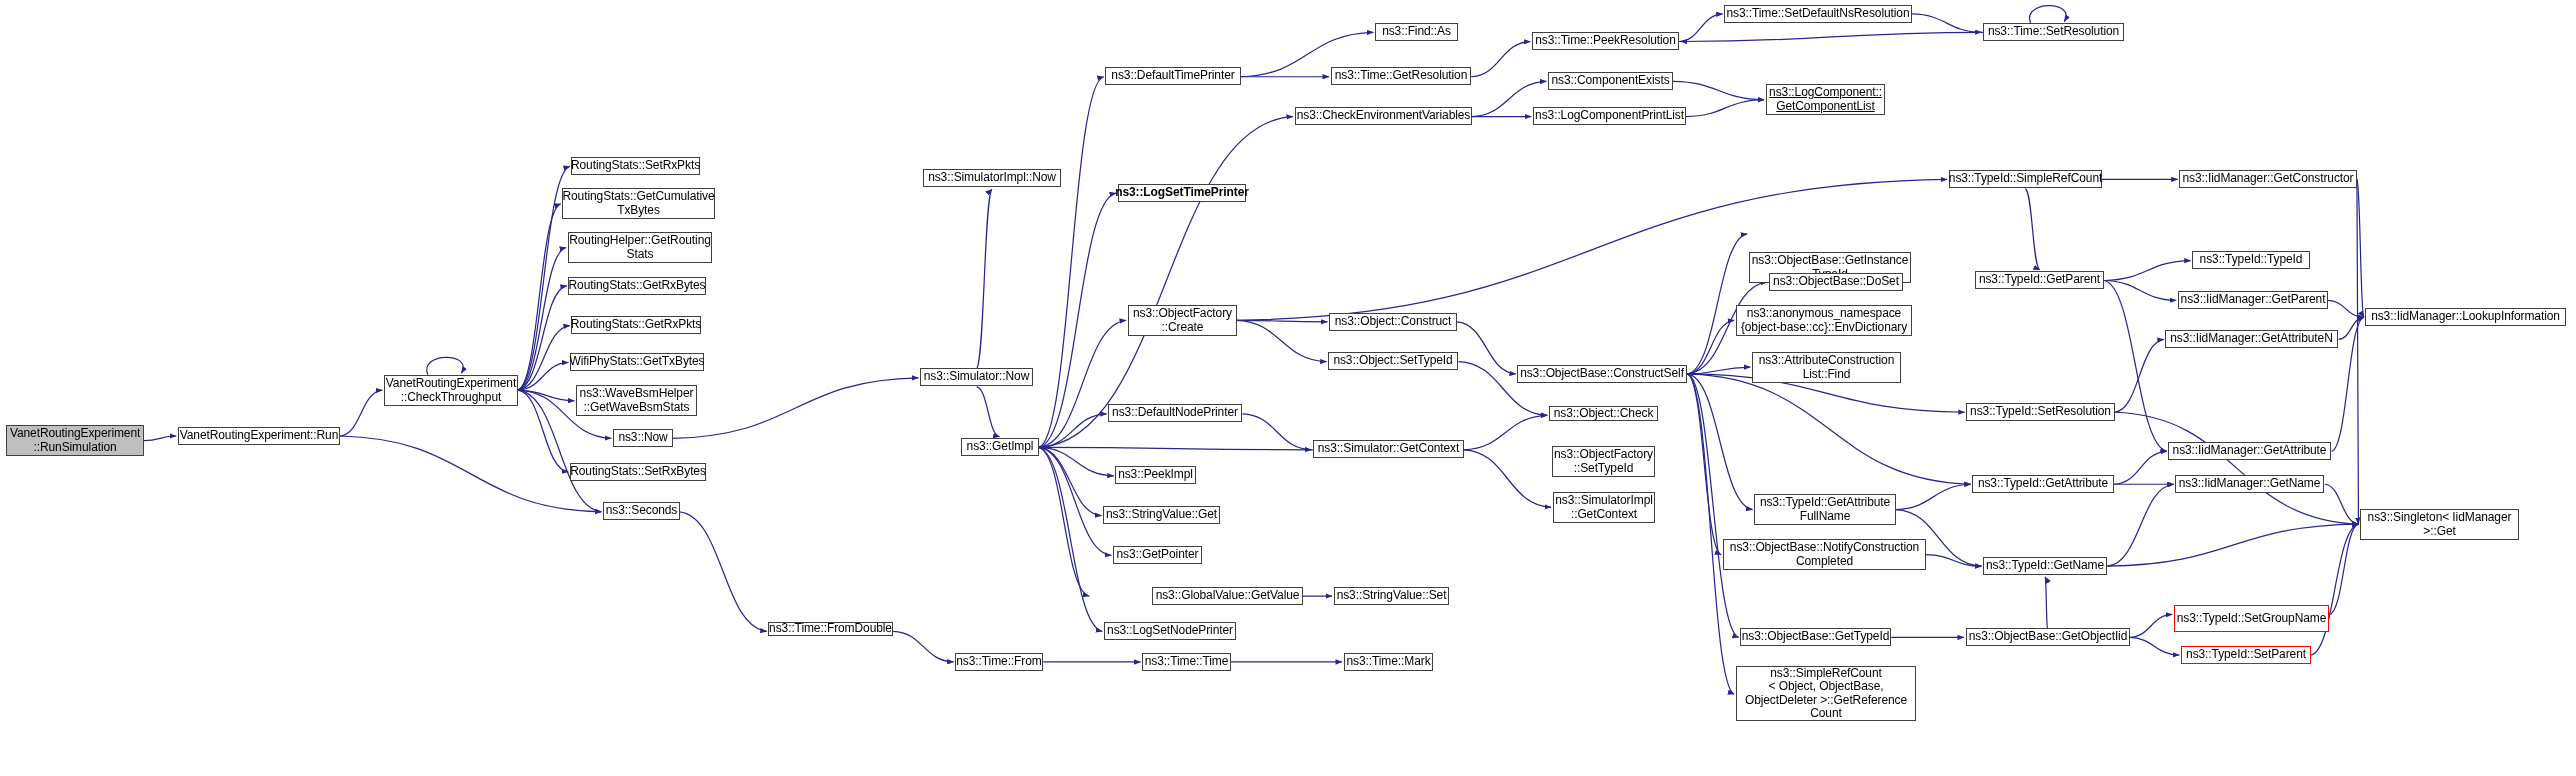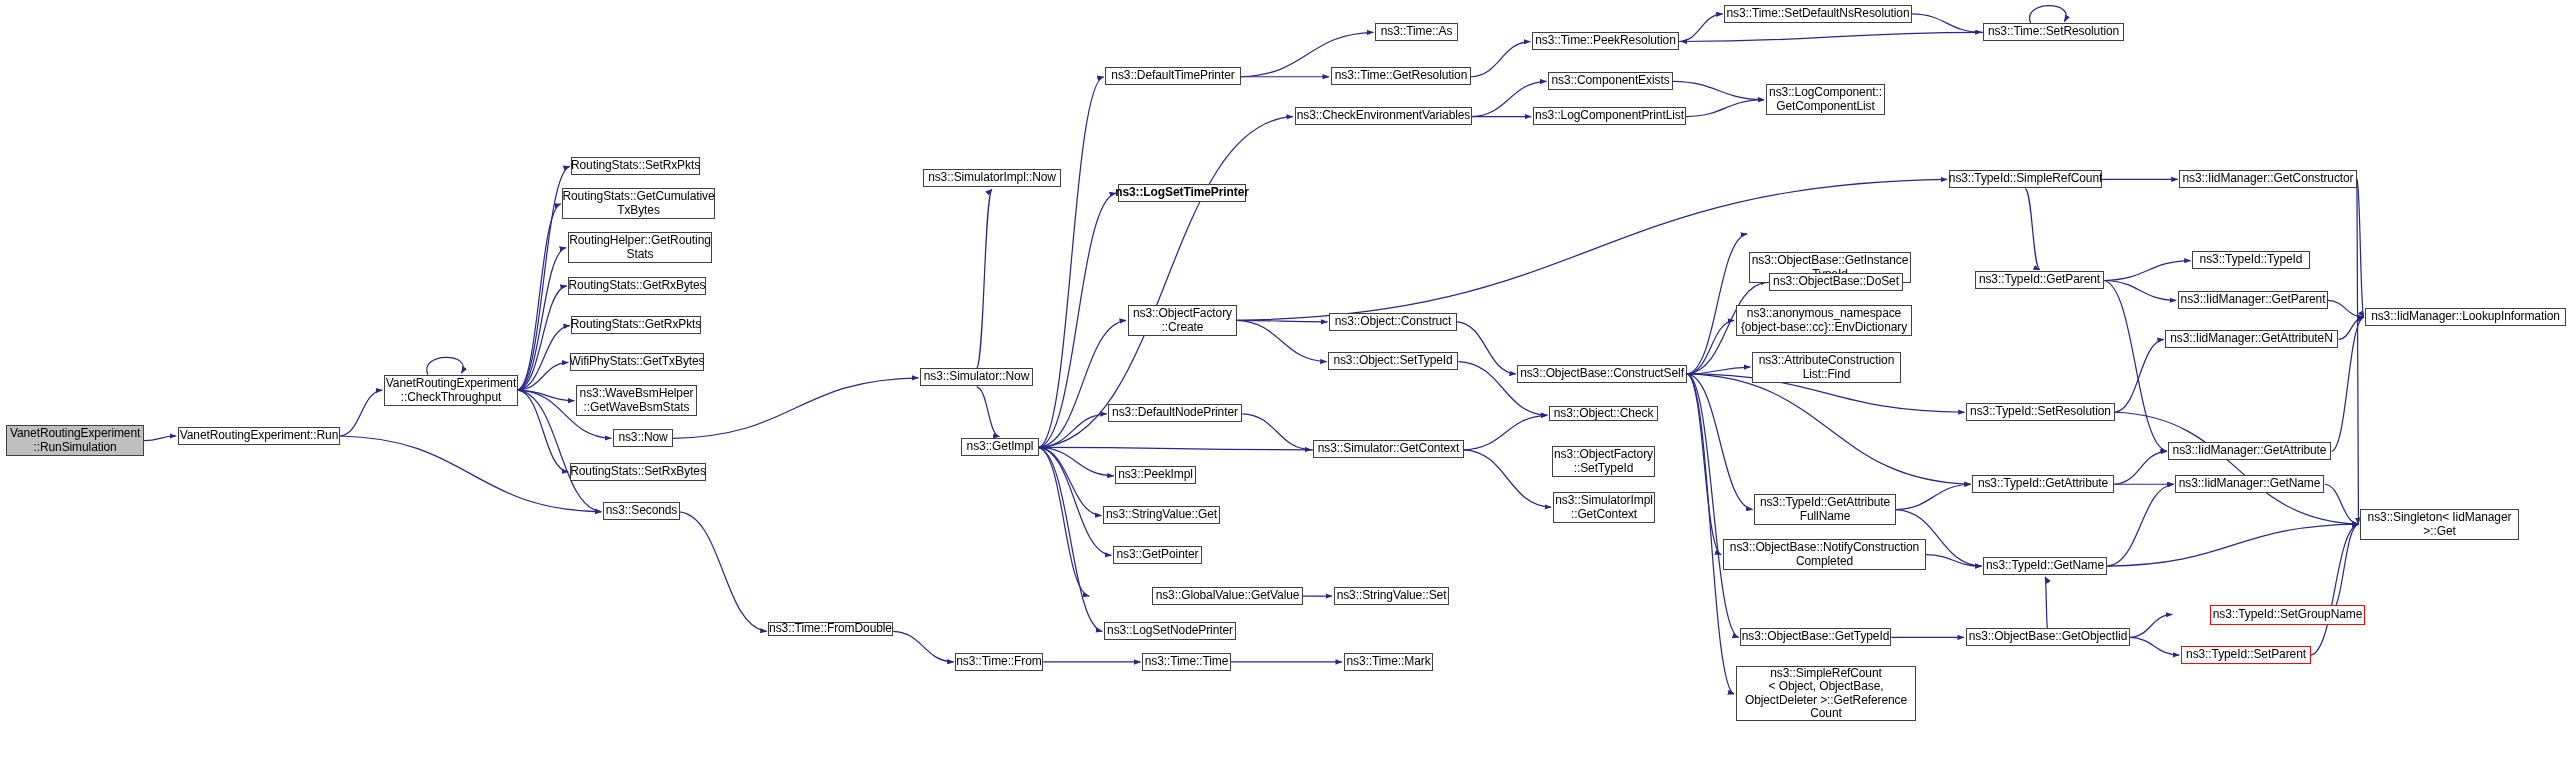--- a/index.html
+++ b/index.html
@@ -180,29 +180,29 @@
       <div class="node" style="left: 1104px; top: 622px; width: 132px; height: 18.4px;">ns3::LogSetNodePrinter</div>
       <div class="node" style="left: 1142px; top: 653px; width: 89px; height: 18.4px;">ns3::Time::Time</div>
       <div class="node" style="left: 1344px; top: 653px; width: 89px; height: 18.4px; text-align: center;">ns3::Time::Mark</div>
       <div class="node" style="left: 923px; top: 169px; width: 138px; height: 18.4px;">ns3::SimulatorImpl::Now</div>
       <div class="node" style="left: 1118px; top: 184px; width: 128px; height: 18.4px; font-weight: bold;">ns3::LogSetTimePrinter</div>
       <div class="node" style="left: 1128px; top: 305px; width: 109px; height: 31px;">ns3::ObjectFactory
 ::Create</div>
       <div class="node" style="left: 1329px; top: 313px; width: 128px; height: 18.4px;">ns3::Object::Construct</div>
       <div class="node" style="left: 1328px; top: 352px; width: 130px; height: 18.4px;">ns3::Object::SetTypeId</div>
       <div class="node" style="left: 1105px; top: 67px; width: 136px; height: 18.4px;">ns3::DefaultTimePrinter</div>
-      <div class="node" style="left: 1375px; top: 23px; width: 83px; height: 18.4px;">ns3::Time::As</div>
+      <div class="node" style="left: 1375px; top: 23px; width: 83px; height: 18.4px;">ns3::Find::As</div>
       <div class="node" style="left: 1331px; top: 67px; width: 140px; height: 18.4px;">ns3::Time::GetResolution</div>
       <div class="node" style="left: 1295px; top: 107px; width: 177px; height: 18.4px;">ns3::CheckEnvironmentVariables</div>
       <div class="node" style="left: 1532px; top: 32px; width: 147px; height: 18.4px;">ns3::Time::PeekResolution</div>
       <div class="node" style="left: 1548px; top: 72px; width: 125px; height: 18.4px;">ns3::ComponentExists</div>
       <div class="node" style="left: 1533px; top: 107px; width: 153px; height: 18.4px;">ns3::LogComponentPrintList</div>
       <div class="node" style="left: 1724px; top: 4.6px; width: 188px; height: 18.4px;">ns3::Time::SetDefaultNsResolution</div>
       <div class="node" style="left: 1983px; top: 23px; width: 141px; height: 18.4px;">ns3::Time::SetResolution</div>
-      <div class="node" style="left: 1766px; top: 84px; width: 119px; height: 31px;">ns3::LogComponent::
+      <div class="node" style="left: 1766px; top: 84px; width: 119px; height: 31px; text-decoration: underline;">ns3::LogComponent::
 GetComponentList</div>
       <div class="node" style="left: 1517px; top: 365px; width: 170px; height: 18.4px;">ns3::ObjectBase::ConstructSelf</div>
       <div class="node" style="left: 1749px; top: 218px; width: 162px; height: 31px; margin-top: 34px;">ns3::ObjectBase::GetInstance
 TypeId</div>
       <div class="node" style="left: 1769px; top: 273px; width: 134px; height: 18.4px;">ns3::ObjectBase::DoSet</div>
       <div class="node" style="left: 1736px; top: 305px; width: 176px; height: 31px;">ns3::anonymous_namespace
 {object-base::cc}::EnvDictionary</div>
       <div class="node" style="left: 1752px; top: 352px; width: 149px; height: 31px;">ns3::AttributeConstruction
 List::Find</div>
       <div class="node" style="left: 1549px; top: 406px; width: 109px; height: 15px;">ns3::Object::Check</div>
@@ -227,17 +227,17 @@
       <div class="node" style="left: 2178px; top: 291px; width: 150px; height: 18.4px;">ns3::IidManager::GetParent</div>
       <div class="node" style="left: 2165px; top: 330px; width: 173px; height: 18.4px;">ns3::IidManager::GetAttributeN</div>
       <div class="node" style="left: 2365px; top: 308px; width: 201px; height: 18.4px;">ns3::IidManager::LookupInformation</div>
       <div class="node" style="left: 1966px; top: 403px; width: 149px; height: 18.4px;">ns3::TypeId::SetResolution</div>
       <div class="node" style="left: 2168px; top: 442px; width: 163px; height: 18.4px;">ns3::IidManager::GetAttribute</div>
       <div class="node" style="left: 1972px; top: 475px; width: 142px; height: 18.4px;">ns3::TypeId::GetAttribute</div>
       <div class="node" style="left: 2175px; top: 475px; width: 149px; height: 18.4px;">ns3::IidManager::GetName</div>
       <div class="node" style="left: 1983px; top: 557px; width: 124px; height: 18.4px;">ns3::TypeId::GetName</div>
       <div class="node" style="left: 2360px; top: 509px; width: 159px; height: 31px;">ns3::Singleton&lt; IidManager
 &gt;::Get</div>
-      <div class="node warn" style="left: 2174px; top: 605px; width: 155px; height: 20px; margin-left: 36px;">ns3::TypeId::SetGroupName</div>
+      <div class="node warn" style="left: 2174px; top: 605px; width: 155px; height: 27px;">ns3::TypeId::SetGroupName</div>
       <div class="node warn" style="left: 2181px; top: 646px; width: 130px; height: 18.4px;">ns3::TypeId::SetParent</div>
     </div>
 </div>
 
 
 </body></html>

